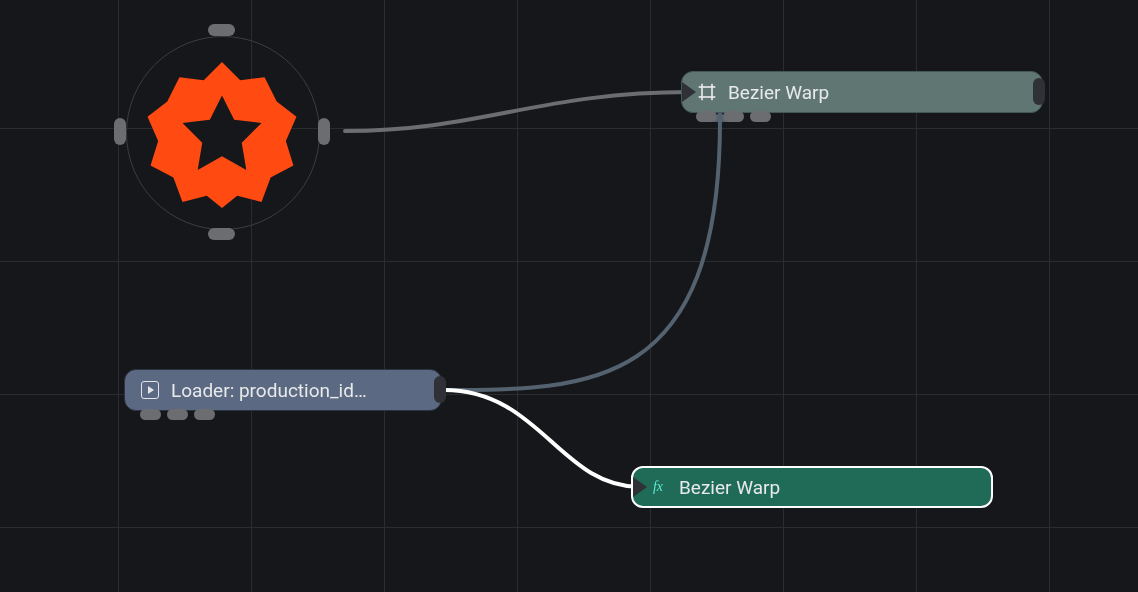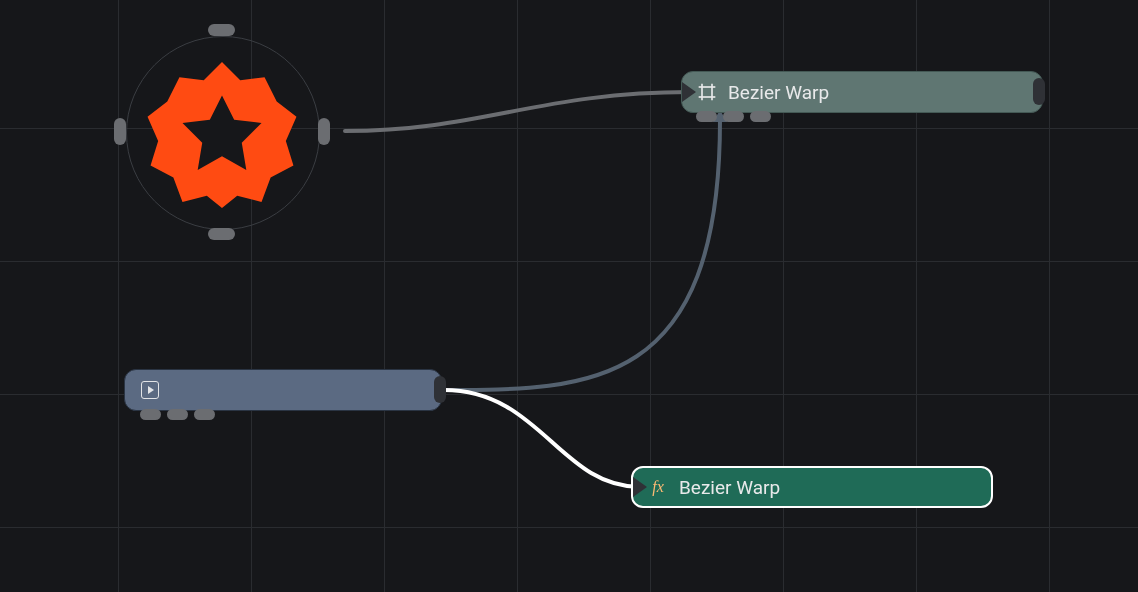--- a/index.html
+++ b/index.html
@@ -91,27 +91,28 @@
   <div class="chev in" style="left:682px;top:82px;"></div>
   <div class="pill v dark" style="left:1033px;top:78px;"></div>
   <div class="pill sm" style="left:696px;top:111px;"></div>
   <div class="pill sm" style="left:723px;top:111px;"></div>
   <div class="pill sm" style="left:750px;top:111px;"></div>
 
   <div class="node loader">
     <span class="icon">
         <span class="play"></span>
       </span>
+    <span class="label">Loader: production_id…</span>
   </div>
   <div class="pill v dark" style="left:434px;top:376px;"></div>
   <div class="pill sm" style="left:140px;top:409px;"></div>
   <div class="pill sm" style="left:167px;top:409px;"></div>
   <div class="pill sm" style="left:194px;top:409px;"></div>
 
   <div class="node bz2">
     <span class="icon">
-      <span style="font-style:italic;font-family:Georgia,serif;font-size:16px;color:#fdba74;">fx</span>
+      <span style="font-style:italic;font-family:Georgia,serif;font-size:14px;color:#5eead4;">fx</span>
     </span>
     <span class="label">Bezier Warp</span>
   </div>
   <div class="chev in" style="left:633px;top:477px;"></div>
 
 </div>
 
 </body></html>

